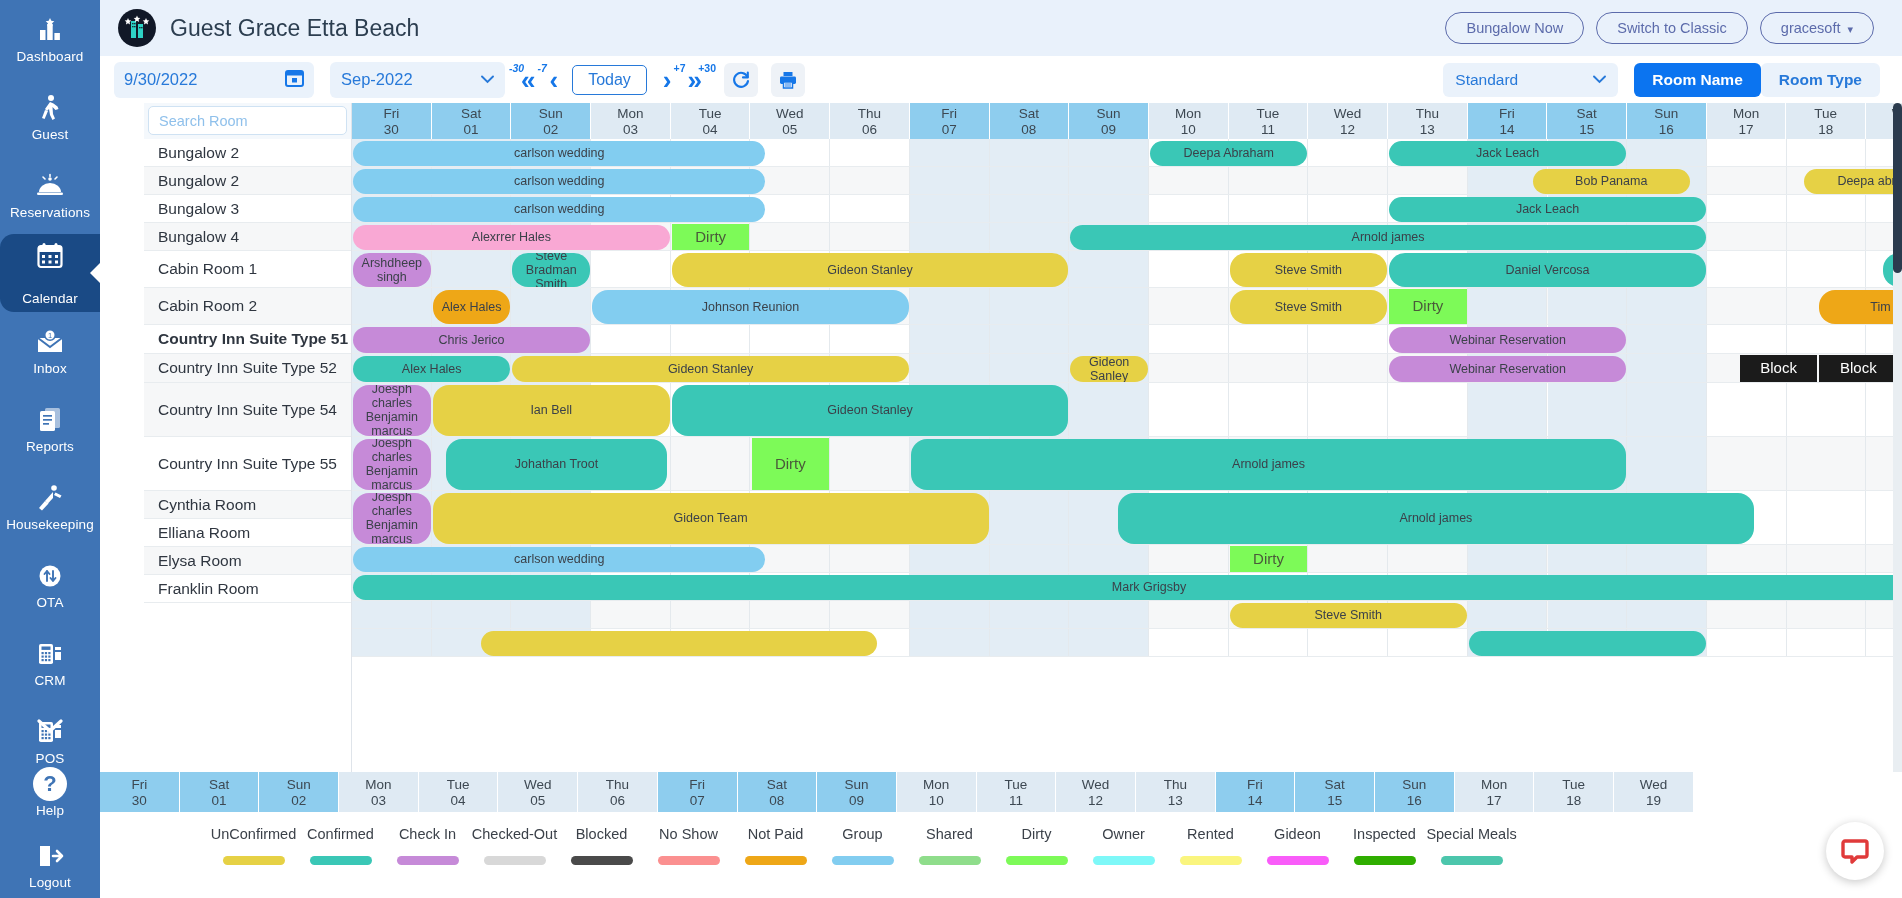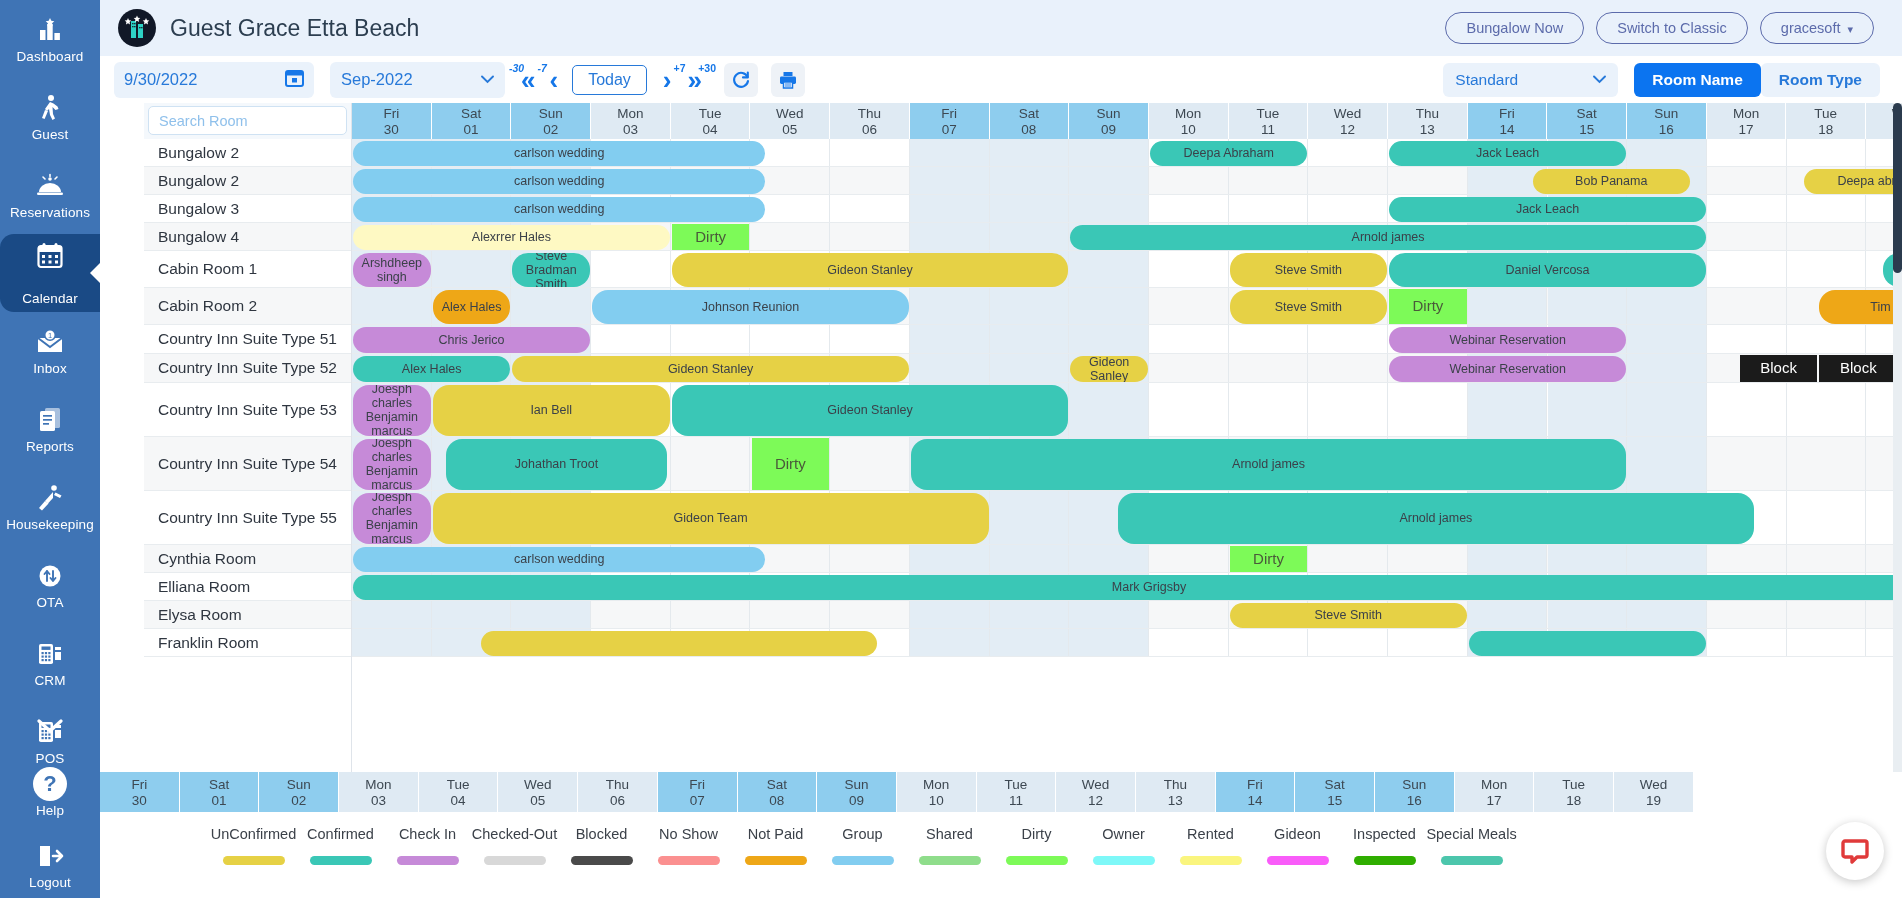--- a/index.html
+++ b/index.html
@@ -483,23 +483,22 @@
         <div id="search-cell">
           <input id="search-input" placeholder="Search Room" style="">
         </div>
         <div id="room-list">
             <div class="room-cell" style="height: 28px;">Bungalow 2</div>
             <div class="room-cell alt" style="height: 28px;">Bungalow 2</div>
             <div class="room-cell" style="height: 28px;">Bungalow 3</div>
             <div class="room-cell alt" style="height: 28px;">Bungalow 4</div>
             <div class="room-cell" style="height: 37px;">Cabin Room 1</div>
             <div class="room-cell alt" style="height: 37px;">Cabin Room 2</div>
-            <div class="room-cell" style="height: 29px;">Country Inn Suite Type 51</div>
+            <div class="room-cell" style="height: 29px; font-weight: bold;">Country Inn Suite Type 51</div>
             <div class="room-cell alt" style="height: 29px;">Country Inn Suite Type 52</div>
-            <div class="room-cell" style="height: 54px;">Country Inn Suite Type 53</div>
             <div class="room-cell alt" style="height: 54px;">Country Inn Suite Type 54</div>
             <div class="room-cell" style="height: 54px;">Country Inn Suite Type 55</div>
             <div class="room-cell alt" style="height: 28px;">Cynthia Room</div>
             <div class="room-cell" style="height: 28px;">Elliana Room</div>
             <div class="room-cell alt" style="height: 28px;">Elysa Room</div>
             <div class="room-cell" style="height: 28px;">Franklin Room</div>
           </div>
       </div>
       <div id="grid-area">
         <div class="dayhead-row" id="top-dayhead">
@@ -689,21 +688,21 @@
               <div class="cell" style="left: 797px; width: 79.7px;"></div>
               <div class="cell" style="left: 876.7px; width: 79.7px;"></div>
               <div class="cell" style="left: 956.4px; width: 79.7px;"></div>
               <div class="cell" style="left: 1036.1px; width: 79.7px;"></div>
               <div class="cell weekend" style="left: 1115.8px; width: 79.7px;"></div>
               <div class="cell weekend" style="left: 1195.5px; width: 79.7px;"></div>
               <div class="cell weekend" style="left: 1275.2px; width: 79.7px;"></div>
               <div class="cell" style="left: 1354.9px; width: 79.7px;"></div>
               <div class="cell" style="left: 1434.6px; width: 79.7px;"></div>
               <div class="cell" style="left: 1514.3px; width: 79.7px;"></div>
-              <div class="resv" style="left: 1px; width: 316.8px; height: 25px; top: 1.5px; background: #fef9c3;">
+              <div class="resv" style="left: 1px; width: 316.8px; height: 25px; top: 1.5px; background: #f9a8d4;">
                 <span>Alexrrer Hales</span>
               </div>
               <div class="resv sq" style="left: 319.8px; width: 77.7px; height: 26px; top: 1px; background: rgb(125, 250, 88); font-size: 15px; color: rgb(74, 90, 58);">
                 <span>Dirty</span>
               </div>
               <div class="resv" style="left: 718.3px; width: 635.6px; height: 25px; top: 1.5px; background: rgb(58, 199, 182);">
                 <span>Arnold james</span>
               </div>
             </div>
             <div class="grid-row" style="height: 37px;">

